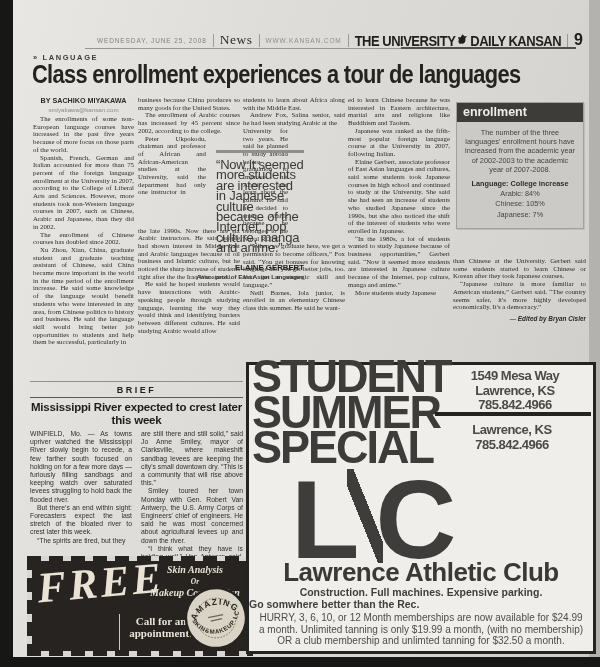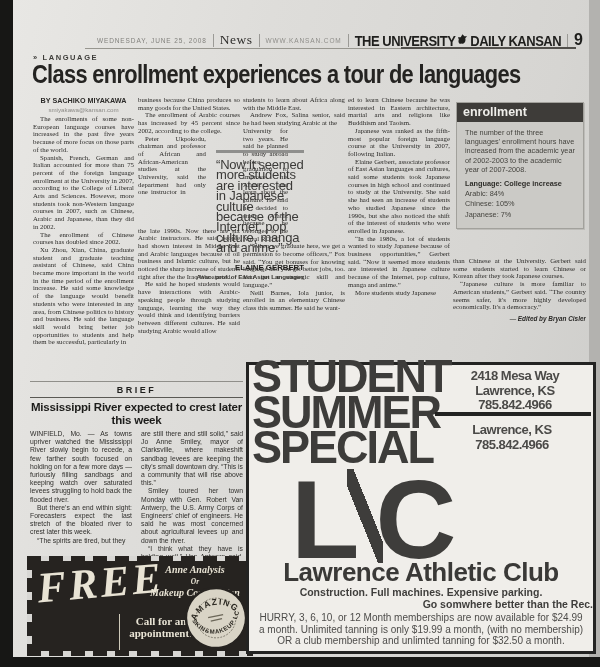--- a/index.html
+++ b/index.html
@@ -50,21 +50,21 @@
   .edited{font-family:"Liberation Sans",sans-serif;text-align:right;font-style:italic;font-weight:bold;font-size:6.4px;margin-top:4px;color:#2b2a28;}
   
   .pullquote{position:absolute;left:203px;top:150px;width:88px;}
   .pq-bar{height:3px;background:#8f8f8d;margin-bottom:7px;}
   .pq-text{font-size:13px;line-height:10.4px;color:#3b3a38;letter-spacing:-.2px;}
   .pq-name{float:right;clear:right;white-space:nowrap;font-weight:bold;font-size:7.8px;color:#22211f;margin-top:9px;}
   .pq-title{float:right;clear:right;white-space:nowrap;font-weight:bold;font-size:6.2px;color:#35342f;margin-top:1px;}
   
   .enrollment{position:absolute;left:443px;top:102px;width:126px;background:#cbcac6;border:1px solid #a2a19c;box-shadow:1px 1px 0 #bdbcb8;}
   .enroll-head{background:#3e3c39;color:#efeeea;font-weight:bold;font-size:12.5px;padding:2px 6px 3px;}
-  .enroll-body{padding:6px 8px 9px;font-size:7.3px;line-height:9.2px;color:#45443f;}
+  .enroll-body{padding:6px 8px 9px;font-size:7.3px;line-height:9.2px;color:#45443f;text-align:center;}
   .enroll-legend{font-weight:bold;margin-top:5px;color:#2f2e2a;}
   .enroll-stat{margin-top:1px;}
   
   .brief{position:absolute;left:17px;top:381px;width:213px;border-top:1px solid #908f8a;padding-top:3px;}
   .brief-label{text-align:center;font-weight:bold;font-size:9px;letter-spacing:2.5px;color:#1f1f1d;padding-bottom:2px;border-bottom:1px solid #5a5954;}
   .brief-head{font-weight:bold;font-size:11.5px;line-height:12.5px;color:#1c1c1a;margin:3px 0 4px;letter-spacing:-.2px;text-align:center;}
   .brief-cols{display:flex;gap:9px;}
   .brief-col{width:102px;font-size:6.8px;line-height:8.2px;color:#2f2e2b;text-align:justify;}
   .brief-col p{margin:0;text-indent:7px;}
   .brief-col p.noindent{text-indent:0;}
@@ -89,21 +89,21 @@
   .lac-big{position:absolute;left:3px;top:-6px;font-weight:bold;font-size:45px;line-height:34.5px;letter-spacing:-2px;color:#3d3c3a;transform:scaleY(1.03);transform-origin:top left;}
   .lac-big div{white-space:nowrap;}
   .lac-loc1{position:absolute;left:198px;top:4px;width:136px;text-align:center;font-weight:bold;font-size:13px;line-height:14.5px;color:#4b4a48;letter-spacing:-.5px;}
   .lac-divider{position:absolute;left:186px;right:2px;top:47px;height:4px;background:#232322;}
   .lac-loc2{position:absolute;left:192px;top:58px;width:142px;text-align:center;font-weight:bold;font-size:13px;line-height:14.5px;color:#4b4a48;letter-spacing:-.5px;}
   .lac-logo{position:absolute;left:42px;top:104px;height:94px;display:flex;align-items:flex-end;color:#3e3d3b;}
   .lac-logo .glyph{font-weight:bold;font-size:112px;line-height:86px;letter-spacing:-4px;}
   .lac-slash{width:36px;height:94px;margin:0 -8px;background:linear-gradient(68deg,transparent 42%,#3e3d3b 42%,#3e3d3b 60%,transparent 60%);}
   .lac-club{position:absolute;left:0;right:0;top:192px;text-align:center;font-weight:bold;font-size:26px;letter-spacing:-.5px;color:#3a3937;}
   .lac-tag1{position:absolute;left:0;right:0;top:221px;text-align:center;font-weight:bold;font-size:10.5px;color:#3f3e3c;}
-  .lac-tag2{position:absolute;left:0;right:0;top:233px;text-align:right;font-weight:bold;font-size:10.5px;color:#3f3e3c;padding-left:24px;}
+  .lac-tag2{position:absolute;left:0;right:0;top:233px;text-align:left;font-weight:bold;font-size:10.5px;color:#3f3e3c;}
   .lac-body{position:absolute;left:8px;right:8px;top:247px;text-align:center;font-size:10px;line-height:11.6px;color:#4d4c4a;}
 </style>
 </head>
 <body>
 
 <div class="right-strip"></div>
 
 <div class="paper">
 
   <div class="header-row">
@@ -202,21 +202,21 @@
     </div>
   </div>
 
   <div class="skin-ad">
     <div class="teeth-t"></div>
     <div class="teeth-b"></div>
     <div class="teeth-l"></div>
     <div class="teeth-r"></div>
     <div class="free">FREE</div>
     <div class="skin-services">
-      <div>Anne Analysis</div>
+      <div>Skin Analysis</div>
       <div class="skin-or">Or</div>
       <div>Makeup Consultation</div>
     </div>
     <div class="skin-divider"></div>
     <div class="skin-cta">Call for an appointment!</div>
     <div class="badge">
       <svg viewBox="0 0 100 100" width="64" height="64">
         <circle cx="50" cy="50" r="47" fill="#d9d4c6" stroke="#262320" stroke-width="4"></circle>
         <circle cx="50" cy="50" r="31" fill="none" stroke="#5a564a" stroke-width="1" stroke-dasharray="3 2"></circle>
         <path id="arcTop" d="M 14,58 A 37,37 0 0 1 86,58" fill="none"></path>
@@ -233,21 +233,21 @@
     </div>
   </div>
 
   <div class="lac-ad">
     <div class="lac-big">
       <div>STUDENT</div>
       <div>SUMMER</div>
       <div>SPECIAL</div>
     </div>
     <div class="lac-loc1">
-      <div>2418 Mesa Way</div>
+      <div>1549 Mesa Way</div>
       <div>Lawrence, KS</div>
       <div>785.842.4966</div>
     </div>
     <div class="lac-divider"></div>
     <div class="lac-loc2">
       <div>Lawrence, KS</div>
       <div>785.842.4966</div>
     </div>
     <div class="lac-logo">
       <span class="glyph">L</span>

